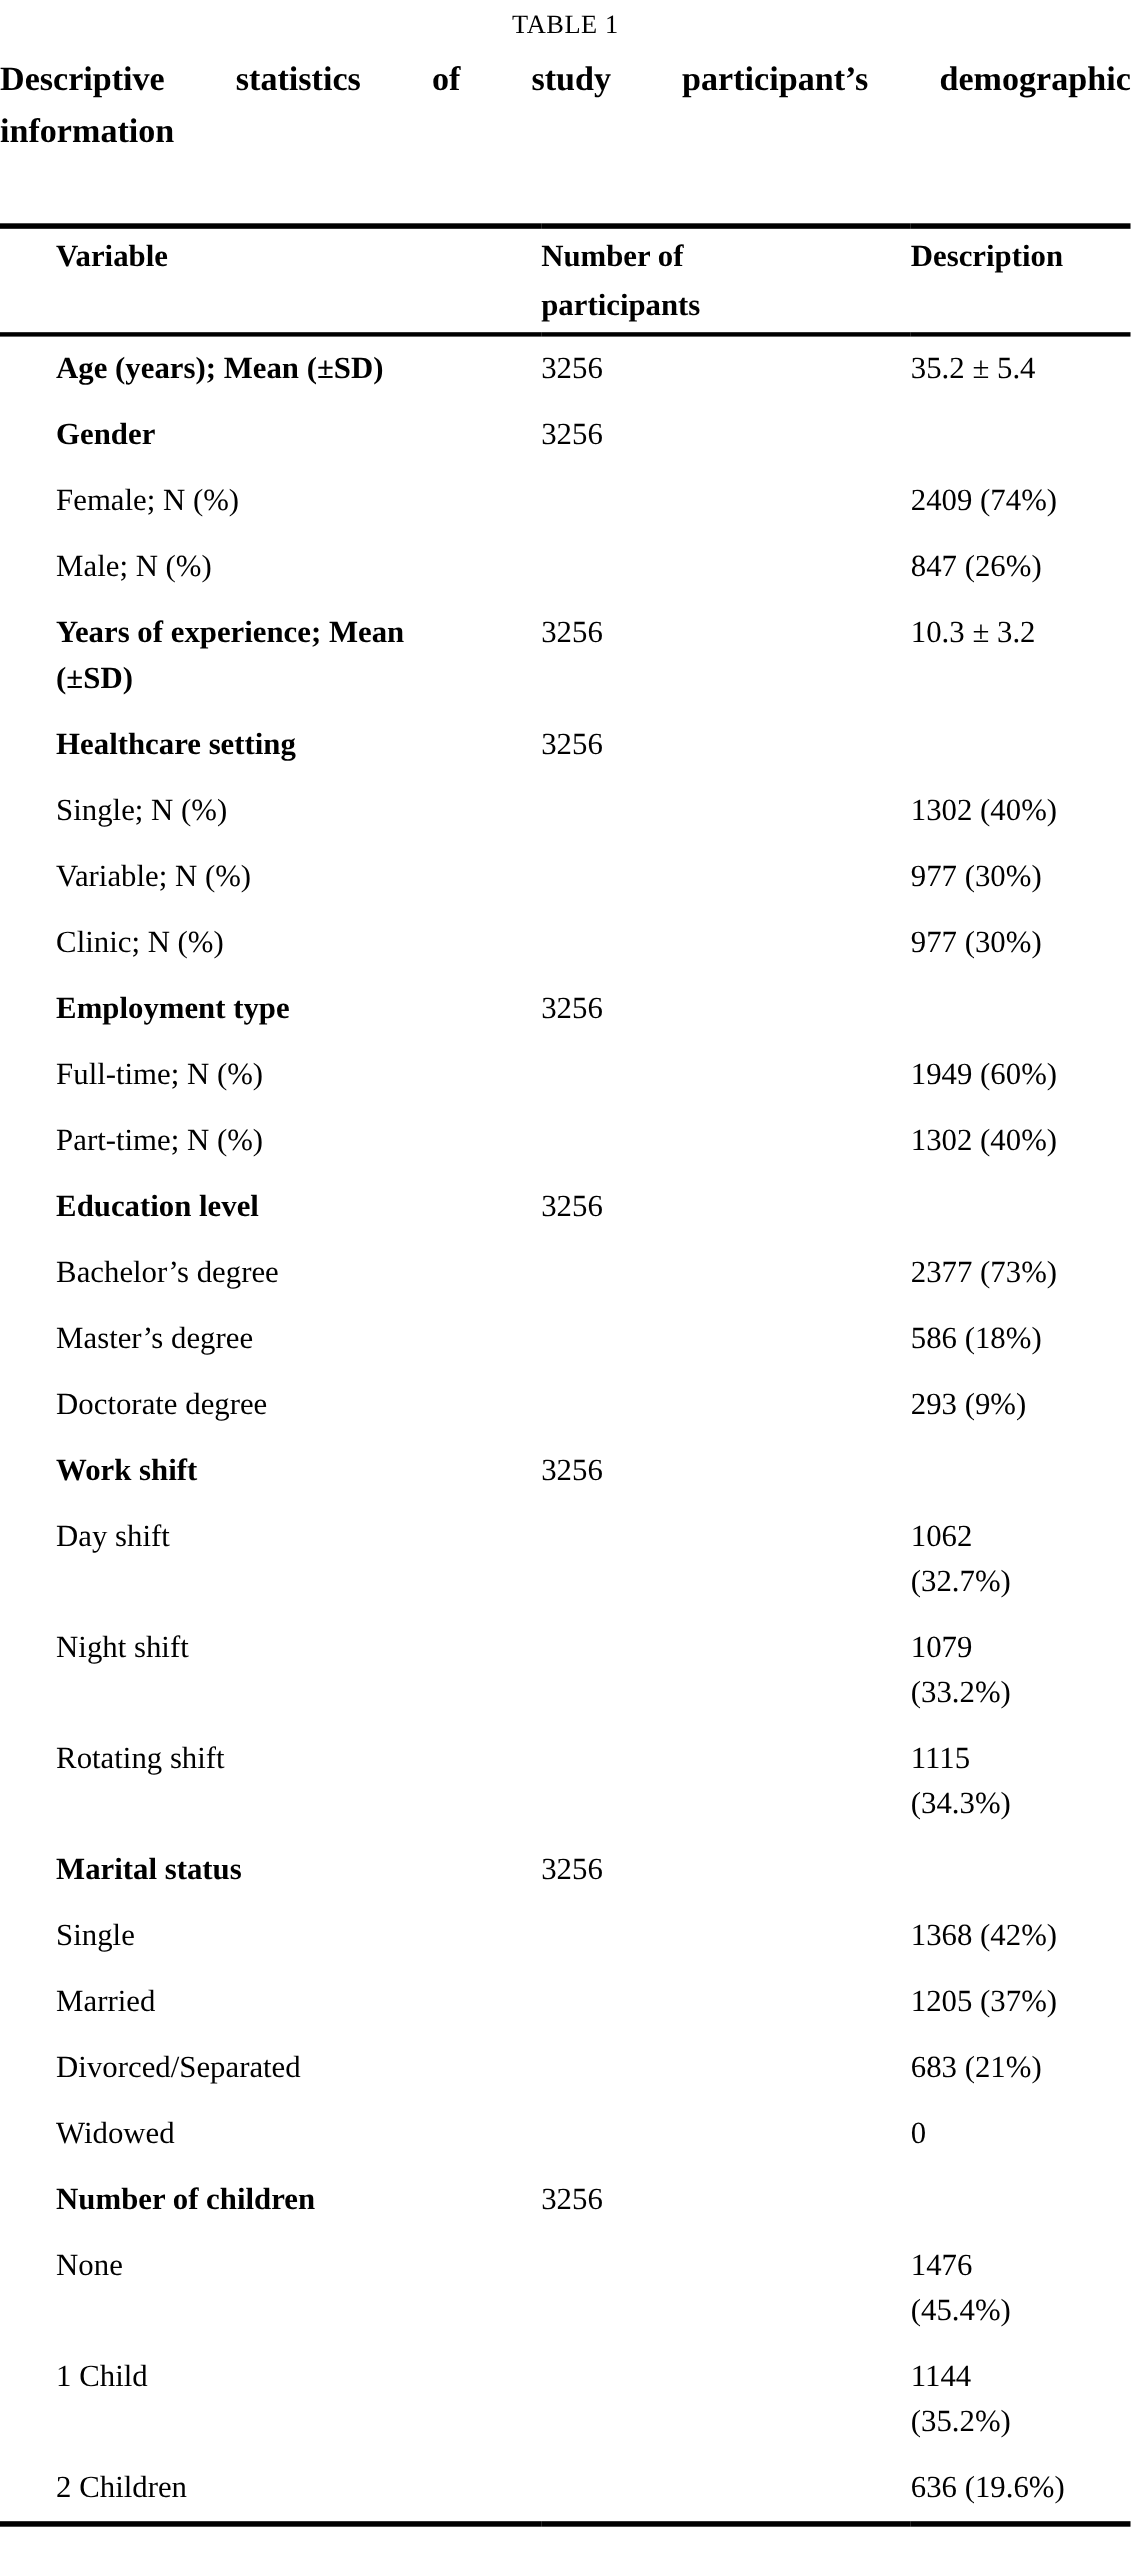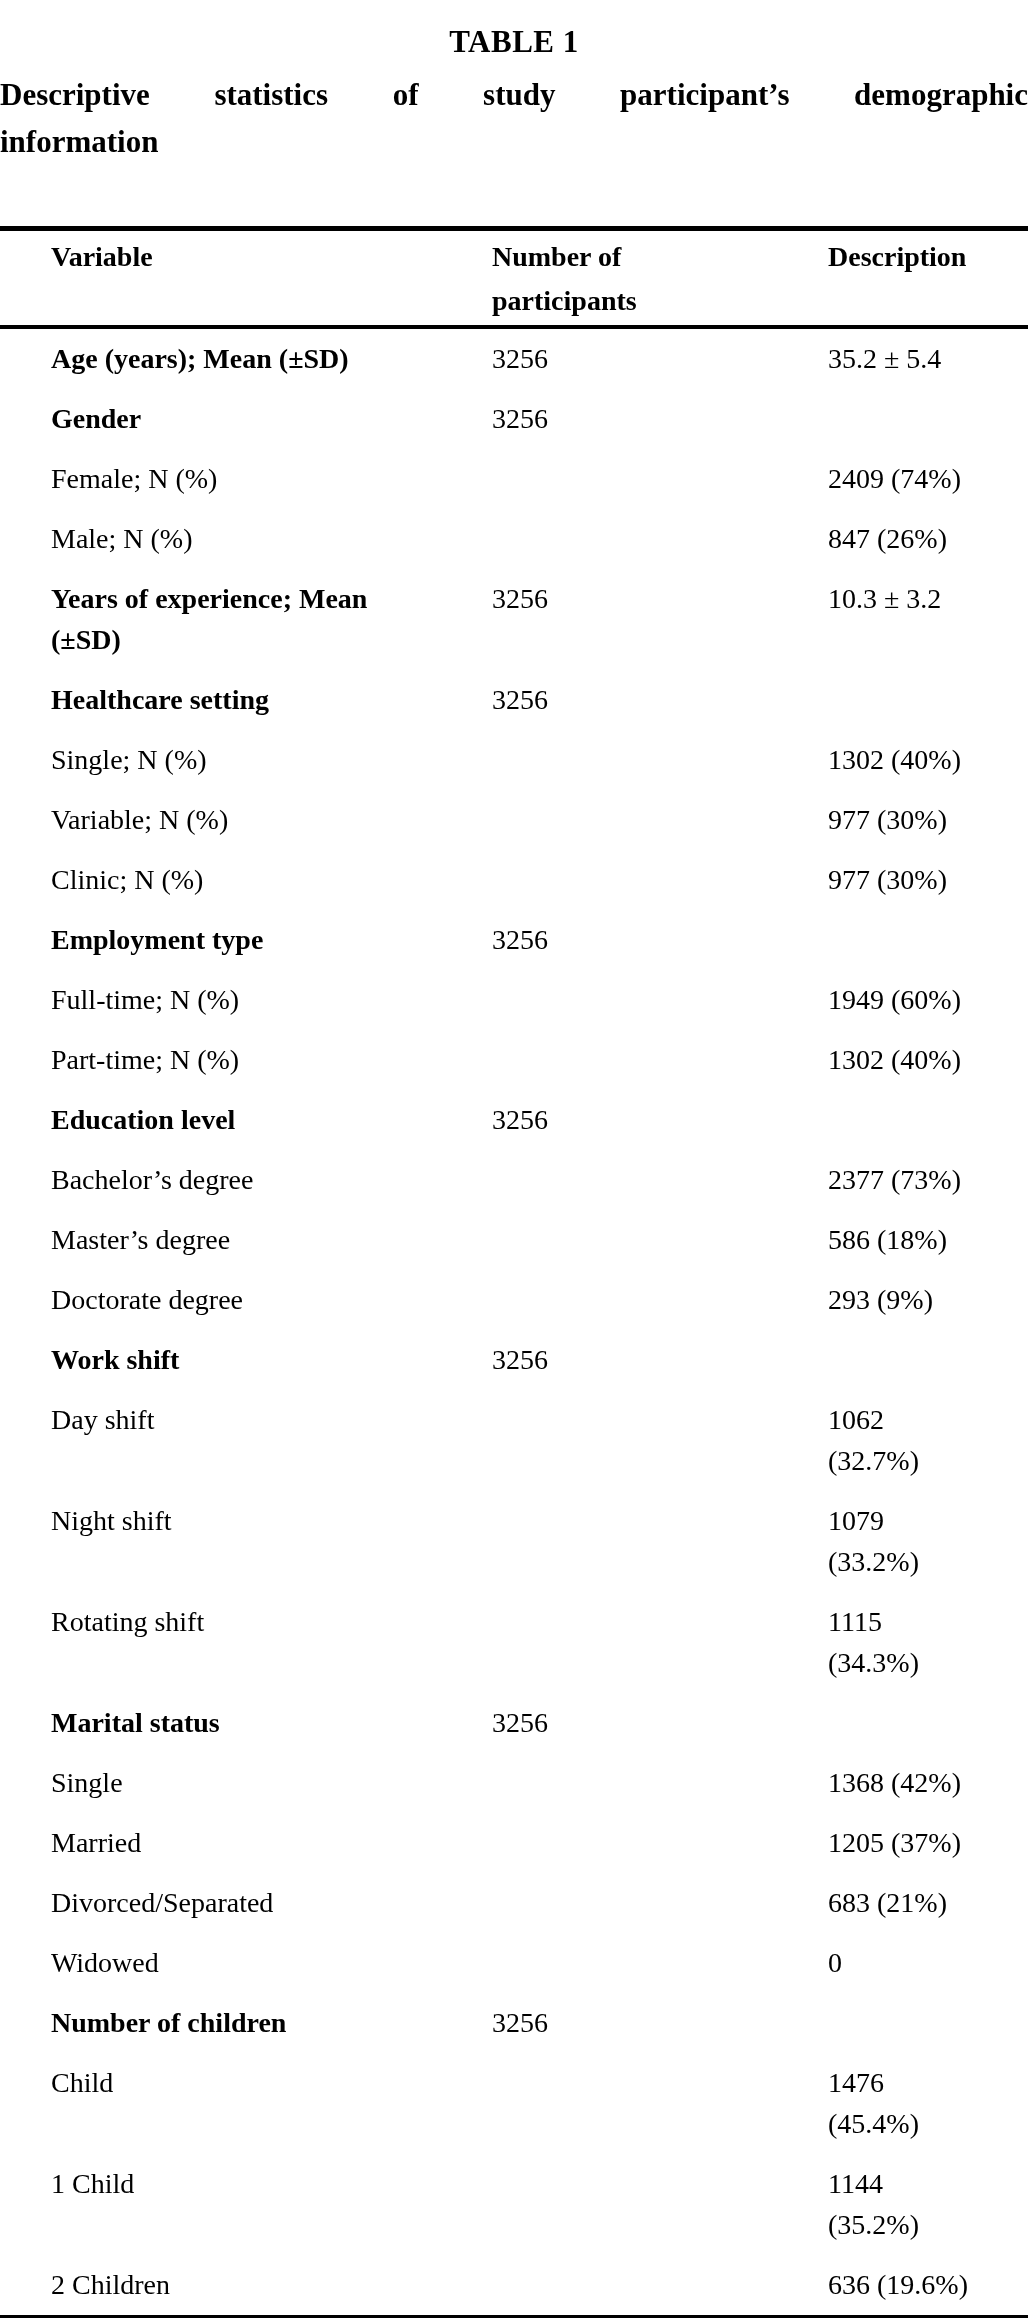--- a/index.html
+++ b/index.html
@@ -8,24 +8,24 @@
     height: 2318px;
     overflow: hidden;
     background: #ffffff;
     color: #000000;
     font-family: "Liberation Serif", "DejaVu Serif", serif;
     box-sizing: border-box;
     padding-top: 4px;
     position: relative;
   }
   .table-label {
-    font-size: 31px;
-    font-weight: 700;
+    font-size: 24px;
+    font-weight: 400;
     text-align: center;
-    margin-top: 20px;
+    margin-top: 6px;
     letter-spacing: 0.5px;
   }
   .caption {
     font-size: 31px;
     font-weight: 700;
     line-height: 47px;
     margin-top: 11px;
     width: 1028px;
   }
   .caption .l1 {
@@ -221,21 +221,21 @@
           <td>Widowed</td>
           <td></td>
           <td>0</td>
         </tr>
         <tr>
           <td class="bold">Number of children</td>
           <td>3256</td>
           <td></td>
         </tr>
         <tr>
-          <td>Child</td>
+          <td>None</td>
           <td></td>
           <td>1476
 (45.4%)</td>
         </tr>
         <tr>
           <td>1 Child</td>
           <td></td>
           <td>1144
 (35.2%)</td>
         </tr>

